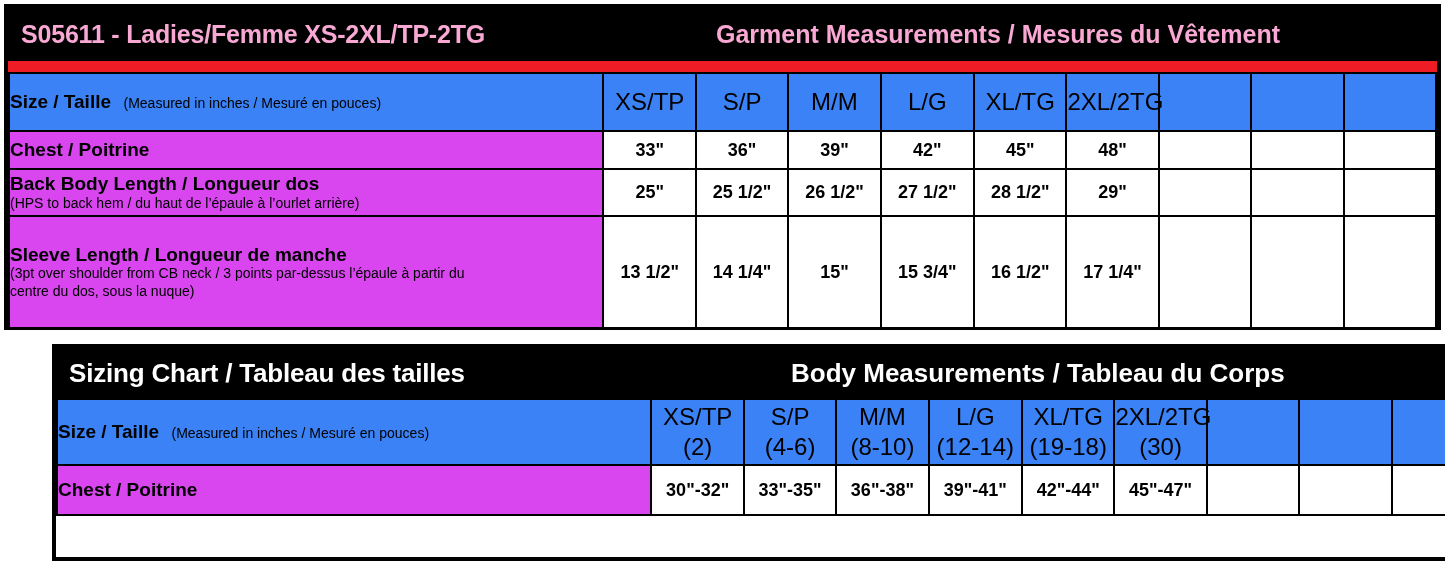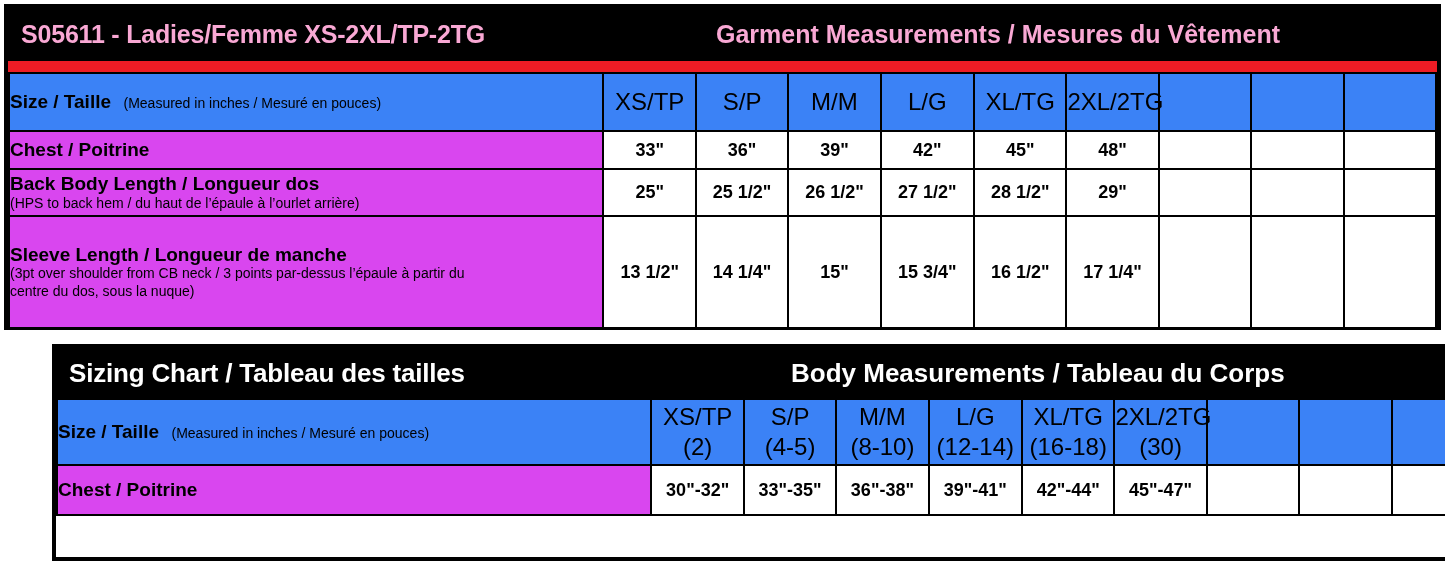--- a/index.html
+++ b/index.html
@@ -259,33 +259,33 @@
         <td class="label-cell">
           <span class="label-inline">Size / Taille</span>
           <span class="label-inline"><span class="sub">(Measured in inches / Mesuré en pouces)</span></span>
         </td>
         <td class="size-head">
           <div>XS/TP</div>
           <div>(2)</div>
         </td>
         <td class="size-head">
           <div>S/P</div>
-          <div>(4-5)</div>
+          <div>(4-6)</div>
         </td>
         <td class="size-head">
           <div>M/M</div>
           <div>(8-10)</div>
         </td>
         <td class="size-head">
           <div>L/G</div>
           <div>(12-14)</div>
         </td>
         <td class="size-head">
           <div>XL/TG</div>
-          <div>(16-18)</div>
+          <div>(19-18)</div>
         </td>
         <td class="size-head">
           <div>2XL/2TG</div>
           <div>(30)</div>
         </td>
         <td class="size-head"></td>
         <td class="size-head"></td>
         <td class="size-head"></td>
       </tr>
 

